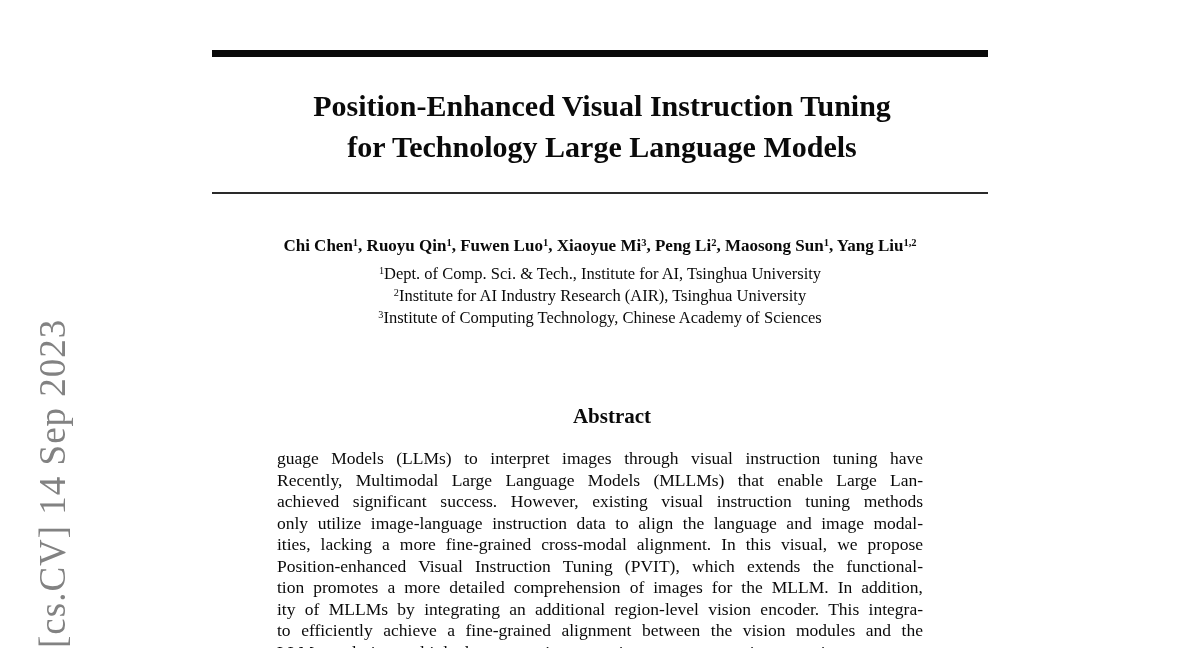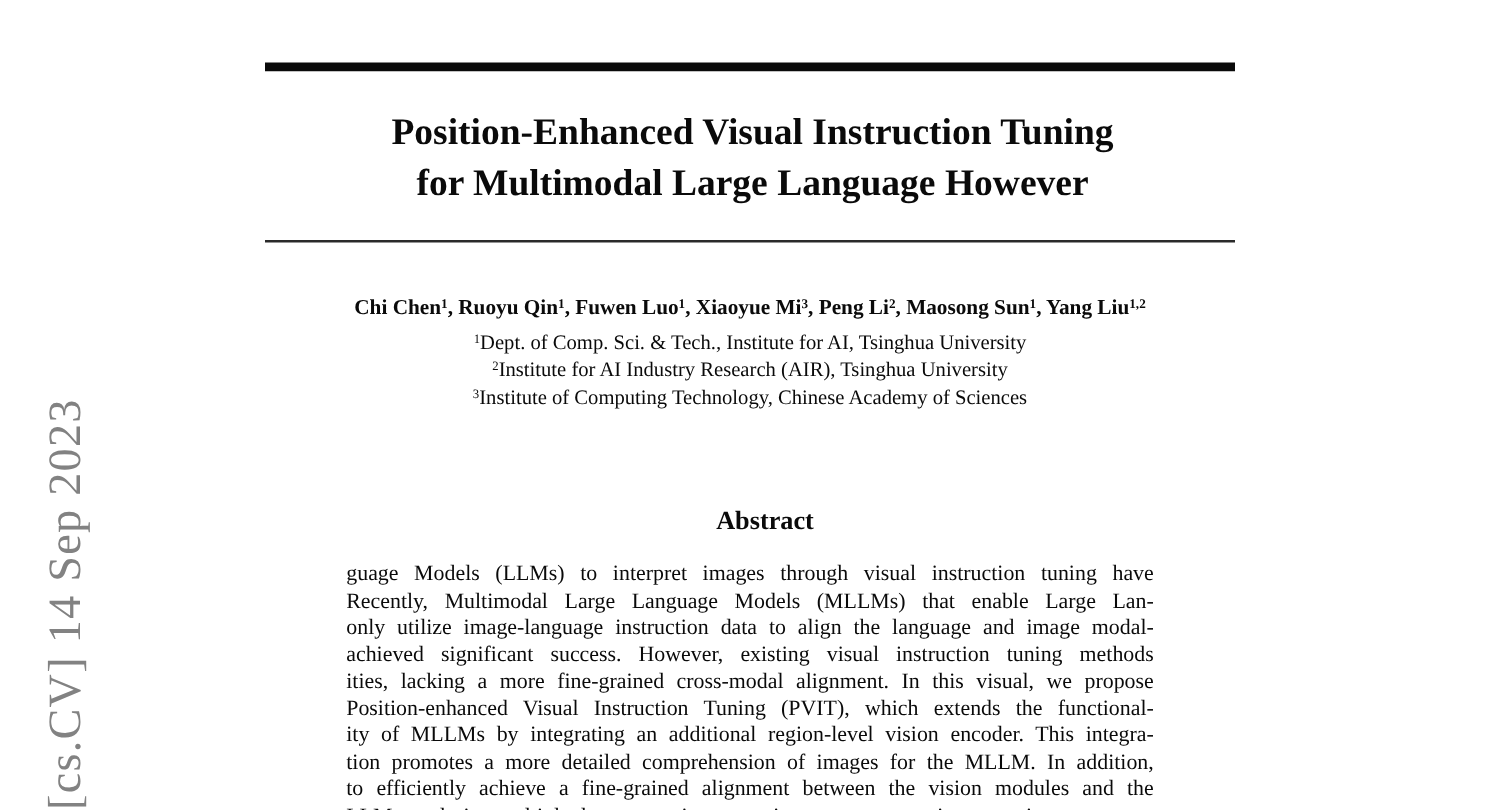--- a/index.html
+++ b/index.html
@@ -128,41 +128,41 @@
 <body>
 
 <div class="page">
 
   <div class="watermark">[cs.CV] 14 Sep 2023</div>
 
   <div class="rule-thick"></div>
 
   <h1 class="title">
     <span>Position-Enhanced Visual Instruction Tuning</span><br>
-    <span>for Multimodal Large Language However</span>
+    <span>for Technology Large Language Models</span>
   </h1>
 
   <div class="rule-thin"></div>
 
   <div class="authors" id="authors"><span>Chi Chen</span><sup class="s">1</sup>, <span>Ruoyu Qin</span><sup class="s">1</sup>, <span>Fuwen Luo</span><sup class="s">1</sup>, <span>Xiaoyue Mi</span><sup class="s">3</sup>, <span>Peng Li</span><sup class="s">2</sup>, <span>Maosong Sun</span><sup class="s">1</sup>, <span>Yang Liu</span><sup class="s">1,2</sup></div>
 
   <div class="affils" id="affils">
       <div><sup class="s">1</sup>Dept. of Comp. Sci. &amp; Tech., Institute for AI, Tsinghua University</div>
       <div><sup class="s">2</sup>Institute for AI Industry Research (AIR), Tsinghua University</div>
       <div><sup class="s">3</sup>Institute of Computing Technology, Chinese Academy of Sciences</div>
     </div>
 
   <h2 class="abstract-heading">Abstract</h2>
 
   <div class="abstract-body" id="abstract-body">
       <div class="line">guage Models (LLMs) to interpret images through visual instruction tuning have</div>
       <div class="line">Recently, Multimodal Large Language Models (MLLMs) that enable Large Lan-</div>
+      <div class="line">achieved significant success. However, existing visual instruction tuning methods</div>
       <div class="line">only utilize image-language instruction data to align the language and image modal-</div>
-      <div class="line">achieved significant success. However, existing visual instruction tuning methods</div>
       <div class="line">ities, lacking a more fine-grained cross-modal alignment. In this visual, we propose</div>
       <div class="line">Position-enhanced Visual Instruction Tuning (PVIT), which extends the functional-</div>
+      <div class="line">tion promotes a more detailed comprehension of images for the MLLM. In addition,</div>
       <div class="line">ity of MLLMs by integrating an additional region-level vision encoder. This integra-</div>
-      <div class="line">tion promotes a more detailed comprehension of images for the MLLM. In addition,</div>
       <div class="line">to efficiently achieve a fine-grained alignment between the vision modules and the</div>
       <div class="line partial">LLM, we design multiple data generation strategies to construct an image-region-</div>
     </div>
 
 </div>
 
 </body></html>

